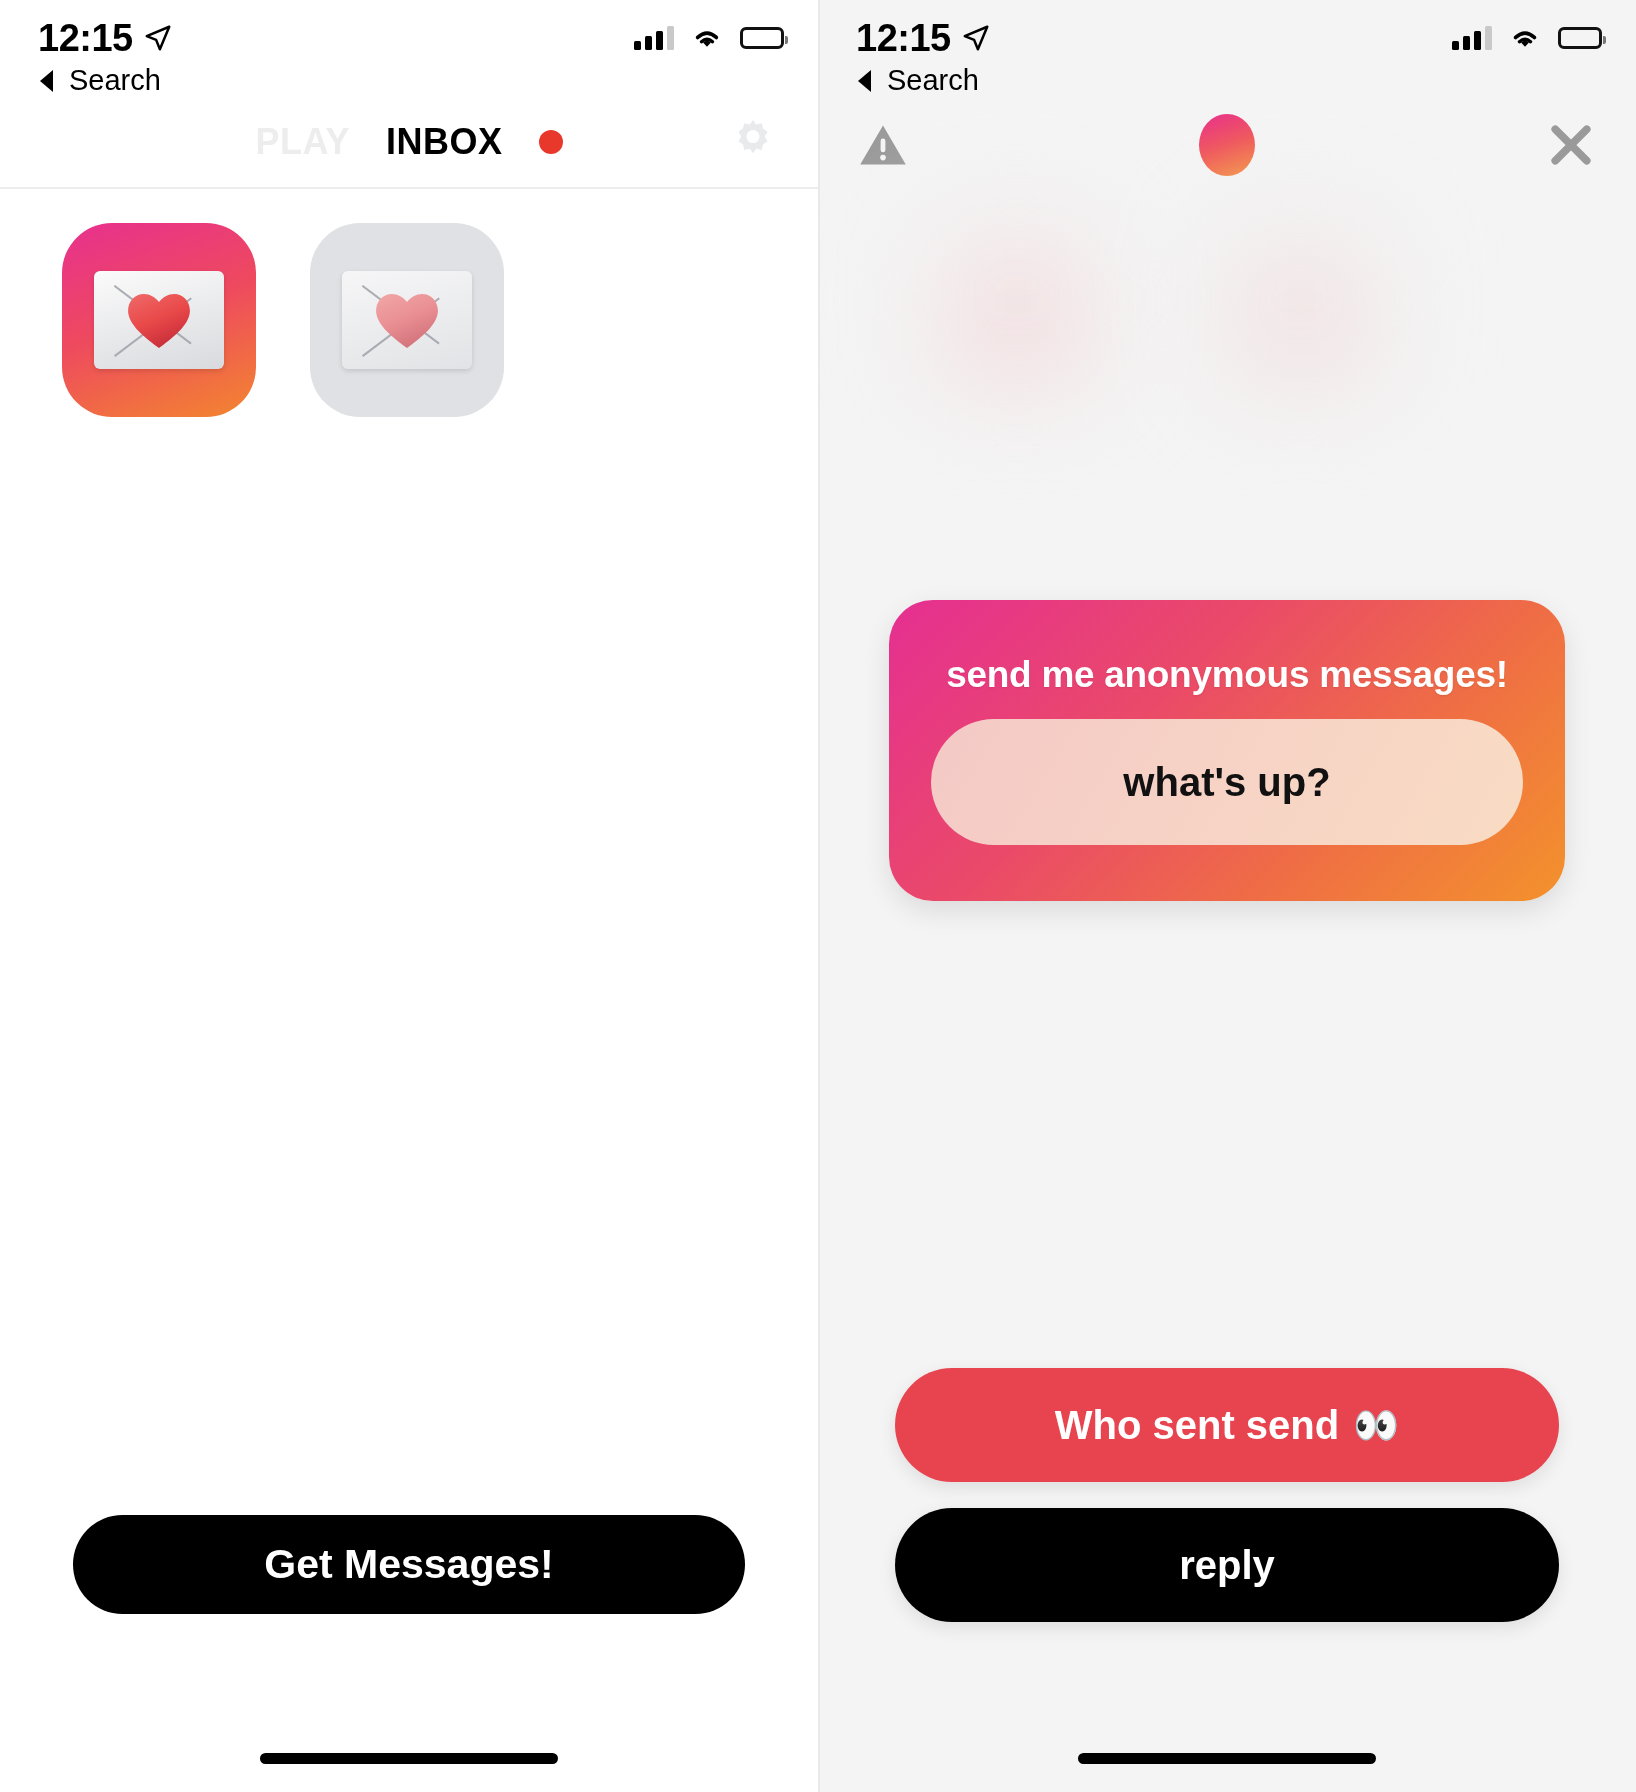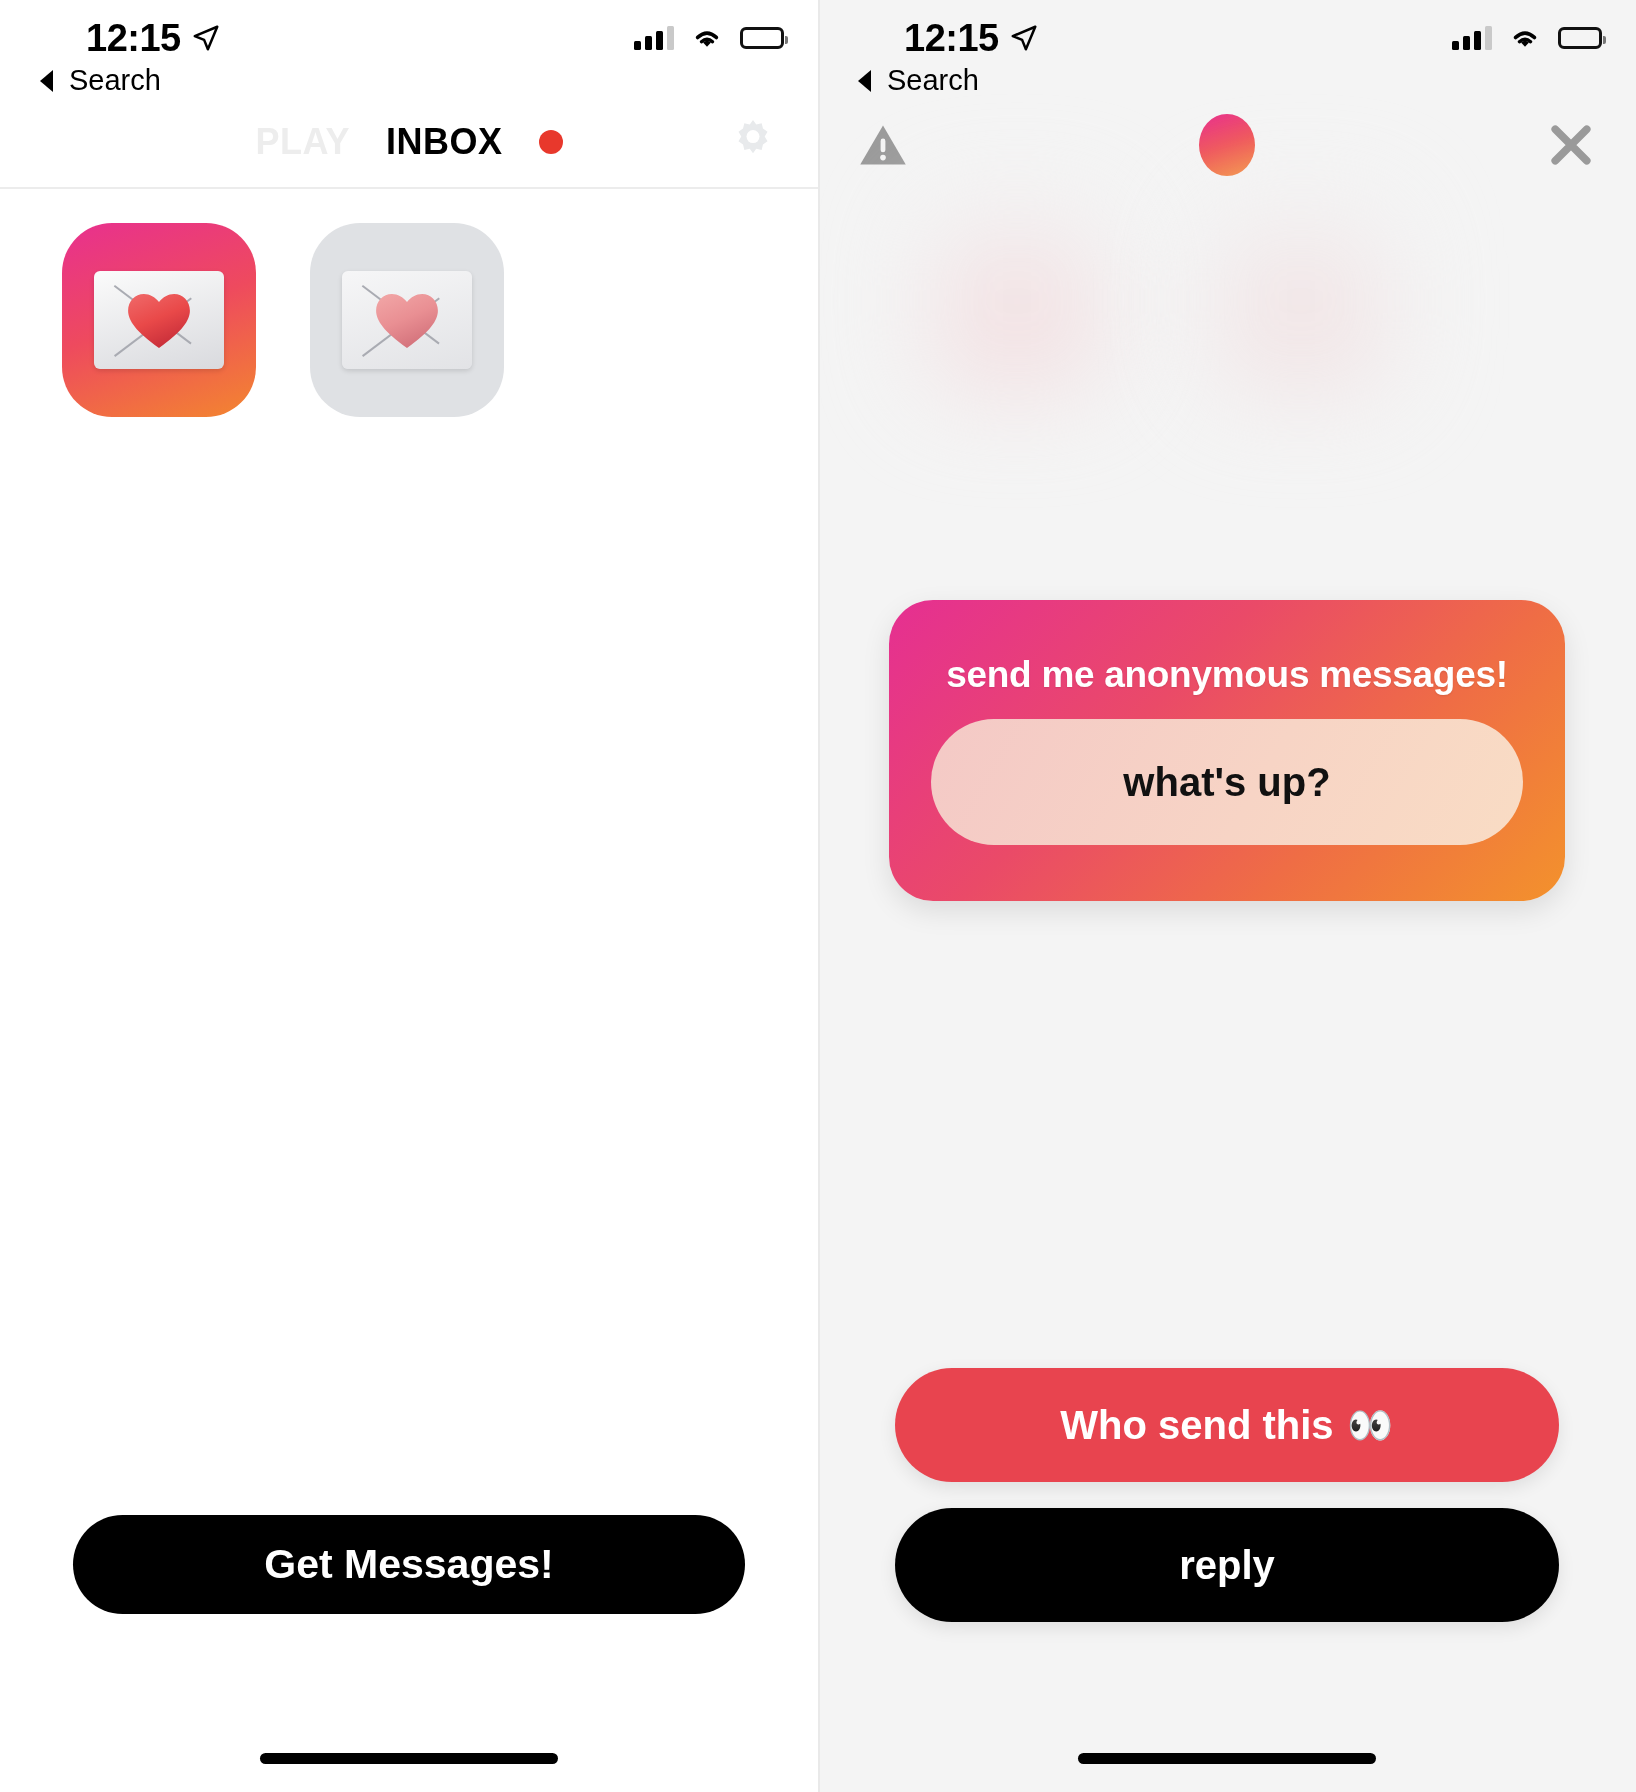--- a/index.html
+++ b/index.html
@@ -18,21 +18,20 @@
   .panel-right::before{
     content:""; position:absolute; left:0; top:0; bottom:0; width:2px;
     background:#e9e9e9;
   }
 
   
   .statusbar {
     position:relative; height:62px;
     display:flex; align-items:center; justify-content:space-between;
     padding:14px 34px 0 38px;
-    margin-left:48px;
   }
   .sb-left { display:flex; align-items:center; gap:10px; }
   .sb-time { font-size:38px; font-weight:bold; color:#000; letter-spacing:-0.5px; }
   .loc-arrow { display:block; }
   .sb-right { display:flex; align-items:center; gap:16px; }
 
   .bars { display:flex; align-items:flex-end; gap:4px; height:24px; }
   .bar { width:7px; background:#000; border-radius:1.5px; }
   .bar.b1 { height:9px; }
   .bar.b2 { height:14px; }
@@ -321,20 +320,20 @@
 
   <div class="card-wrap">
     <div class="msg-card">
       <div class="msg-title">send me anonymous messages!</div>
       <div class="msg-pill">what's up?</div>
     </div>
   </div>
 
   <div class="actions">
     <div class="act-btn act-red">
-      <span>Who send this</span>
+      <span>Who sent send</span>
       <span class="eyes">👀</span>
     </div>
     <div class="act-btn act-black">reply</div>
   </div>
 
   <div class="home-ind"></div>
 </div>
 
 </body></html>

